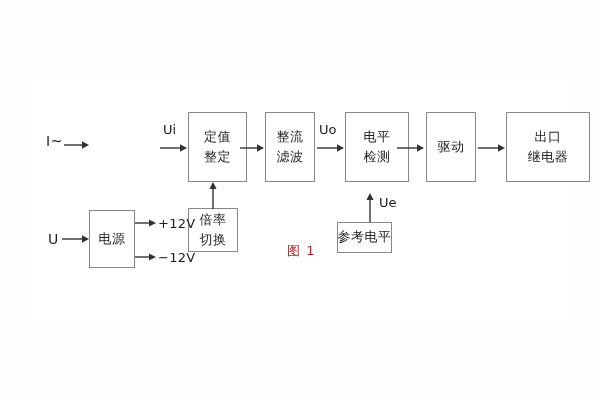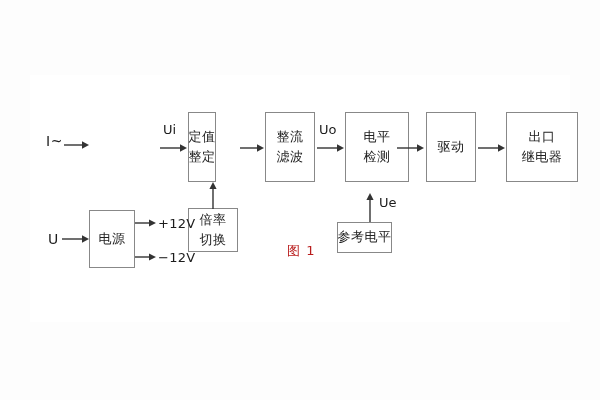--- a/index.html
+++ b/index.html
@@ -99,40 +99,40 @@
   </div>
 
   <div class="conn" style="left:62px; top:234px;">
     <svg width="28" height="10" viewBox="0 0 28 10">
       <line x1="0" y1="5" x2="20" y2="5" stroke="#333" stroke-width="1.4"></line>
       <polygon points="20,1.2 27,5 20,8.8" fill="#333"></polygon>
     </svg>
   </div>
 
 
-  <div class="block" style="left:188px; top:112px; width:28px; height:70px;">
+  <div class="block" style="left:188px; top:112px; width:59px; height:70px;">
     <span class="line">定值</span>
     <span class="line">整定</span>
   </div>
 
   <div class="block" style="left:265px; top:112px; width:50px; height:70px;">
     <span class="line">整流</span>
     <span class="line">滤波</span>
   </div>
 
   <div class="block" style="left:345px; top:112px; width:64px; height:70px;">
     <span class="line">电平</span>
     <span class="line">检测</span>
   </div>
 
   <div class="block single" style="left:426px; top:112px; width:50px; height:70px;">
     <span class="line">驱动</span>
   </div>
 
-  <div class="block" style="left:506px; top:112px; width:72px; height:70px;">
+  <div class="block" style="left:506px; top:112px; width:84px; height:70px;">
     <span class="line">出口</span>
     <span class="line">继电器</span>
   </div>
 
   <div class="label sig" style="left:163px; top:122px;">Ui</div>
   <div class="conn" style="left:160px; top:143px;">
     <svg width="28" height="10" viewBox="0 0 28 10">
       <line x1="0" y1="5" x2="20" y2="5" stroke="#333" stroke-width="1.4"></line>
       <polygon points="20,1.2 27,5 20,8.8" fill="#333"></polygon>
     </svg>

